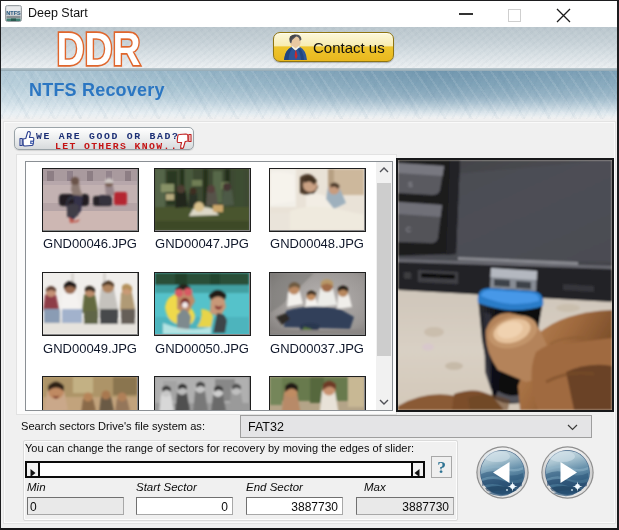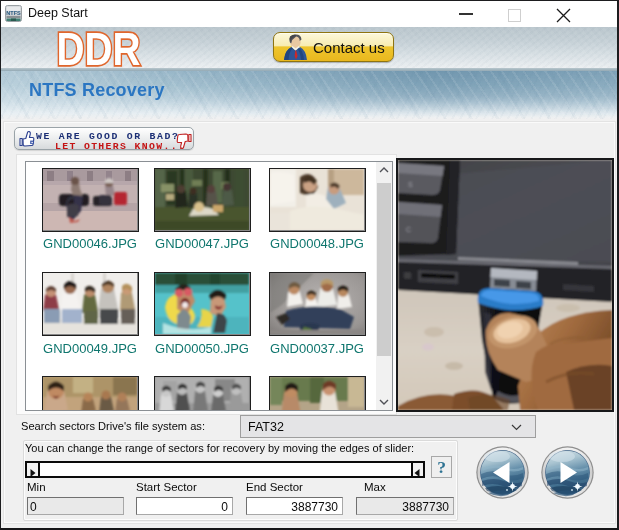--- a/index.html
+++ b/index.html
@@ -37,36 +37,36 @@
   #contact span { position:absolute; left:39px; top:6px; font-size:15px; color:#111; }
   
   #wag { left:14px; top:127px; width:180px; height:23px; border-radius:5px; border:1px solid #9aa3a8;
     background:linear-gradient(to bottom,#ffffff,#e8eaeb 60%,#d7dadc); box-shadow:0 1px 1px rgba(0,0,0,0.12); }
   #wag .l1 { position:absolute; left:21px; top:3px; font-family:"Liberation Mono",monospace; font-weight:bold; font-size:9.8px; letter-spacing:1.68px; color:#1c2f75; white-space:nowrap; transform-origin:0 0; }
   #wag .l2 { position:absolute; left:40px; top:12.5px; font-family:"Liberation Mono",monospace; font-weight:bold; font-size:9.8px; letter-spacing:1.35px; color:#c41414; white-space:nowrap; }
   
   #frame1 { left:16px; top:154px; width:381px; height:261px; background:#fbfbfb; border:1px solid #e2e2e2; }
   #listbox { left:25px; top:161px; width:368px; height:250px; background:#ffffff; border:1px solid #8a8f94; }
   .thumb { position:absolute; border:1.5px solid #1f1f1f; width:97px; height:64px; background:#888; }
-  .cap { position:absolute; width:120px; text-align:center; font-size:13px; color:#0f766e; }
+  .cap { position:absolute; width:120px; text-align:center; font-size:13px; color:#0f172a; }
   
   #sbar { left:376px; top:162px; width:16px; height:248px; background:#f1f1f1; }
   #sbar .thumbbar { position:absolute; left:1px; top:21px; width:14px; height:173px; background:#cdcdcd; }
   
   #rphoto { left:396px; top:158px; width:218px; height:254px; border:2px solid #17181a; background:#d6ccbe; }
   
   #lbl-search { left:21px; top:420px; font-size:11.1px; color:#0a0a0a; }
-  #combo { left:240px; top:415px; width:296px; height:23px; background:#e4e4e6; border:1px solid #9e9e9e;padding-left:39px; }
+  #combo { left:240px; top:415px; width:352px; height:23px; background:#e4e4e6; border:1px solid #9e9e9e;padding-left:39px; }
   #combo span { position:absolute; left:7px; top:4px; font-size:12.5px; color:#0a0a0a; }
   #groupbox { left:23px; top:440px; width:435px; height:81px; border:1px solid #dadada; border-radius:2px; box-shadow:inset 0 0 0 1px #fcfcfc; }
   #lbl-range { left:25px; top:442px; font-size:11px; color:#0a0a0a; }
   #slider { left:25px; top:461px; width:400px; height:17px; background:#ffffff; border:2px solid #0a0a0a; }
   .shandle { position:absolute; top:0; width:12.5px; height:13px; background:#f2f2f2; text-align:center; }
   #help { left:431px; top:456px; width:21px; height:22px; background:#efefef; border:1px solid #a8a8a8; font-family:"Liberation Serif",serif; font-weight:bold; font-size:17.5px; color:#2d7292; text-align:center; line-height:21px; }
-  .flabel { position:absolute; top:481px; font-size:11.5px; color:#0a0a0a; }
+  .flabel { position:absolute; top:481px; font-size:11.5px; color:#0a0a0a;font-style:italic; }
   .field { position:absolute; top:497px; height:18px; font-size:12px; color:#0a0a0a; border:1px solid #707070; border-bottom-color:#a8a8a8; border-right-color:#a8a8a8; padding:2px 4px 0 2px; }
   .gray { background:#e9e9e9; }
   .white { background:#ffffff; }
   .rt { text-align:right; }
 </style>
 </head>
 <body>
 
   <div class="abs" id="titlebar"></div>
   <div class="abs" id="title-text">Deep Start</div>

